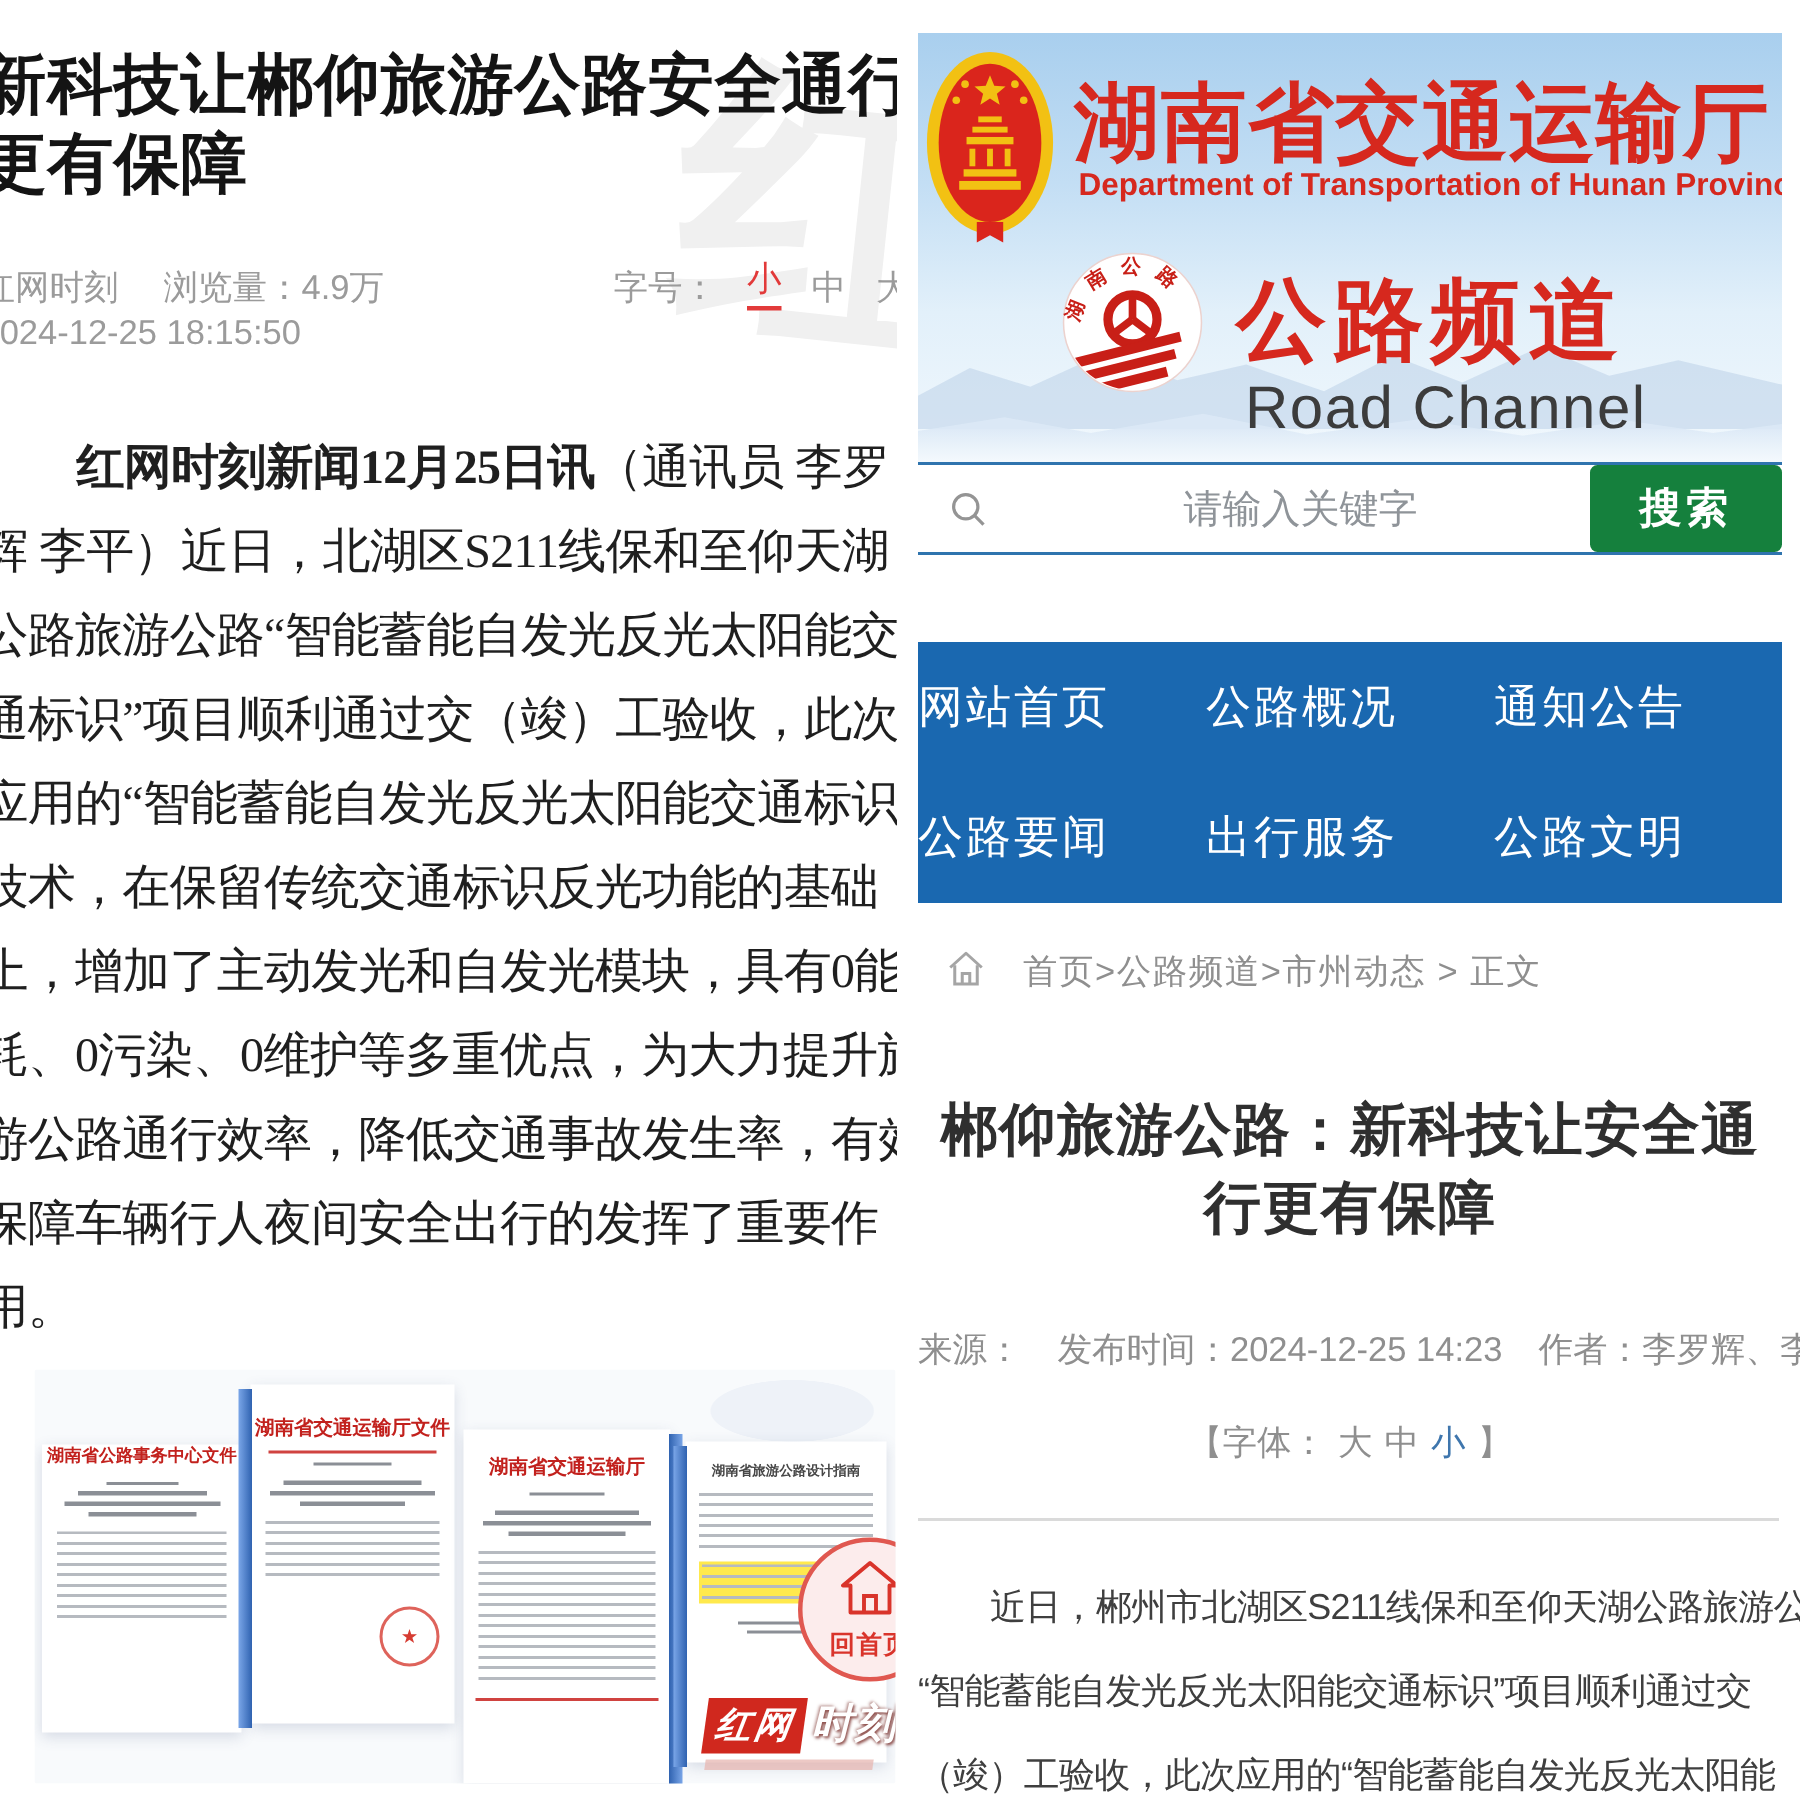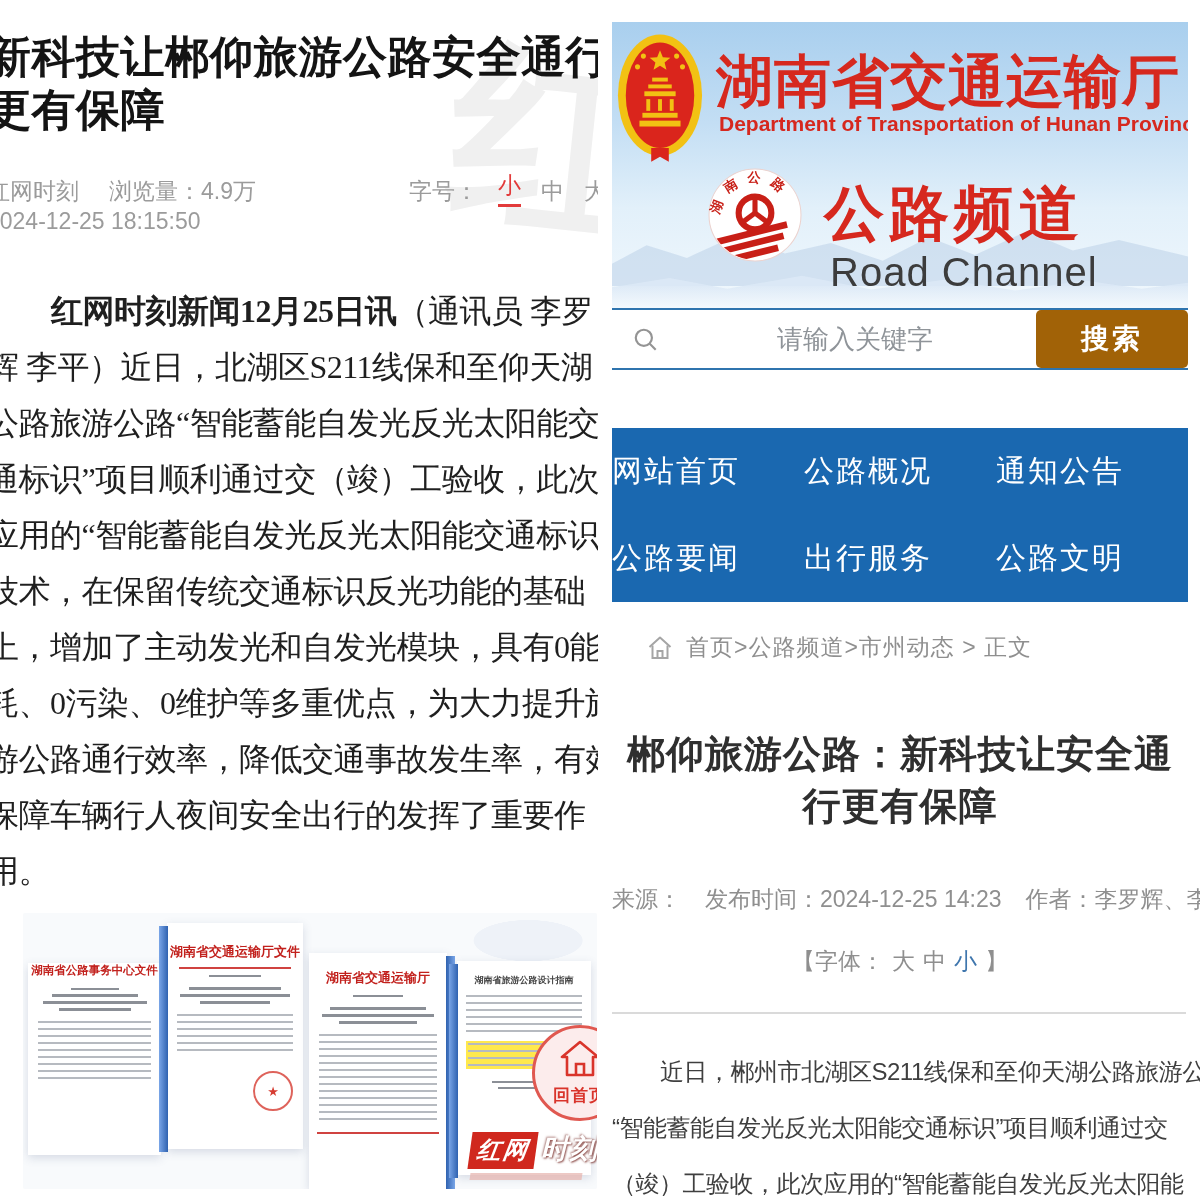--- a/index.html
+++ b/index.html
@@ -76,28 +76,28 @@
   .channel-cn{position:absolute;left:212px;top:152px;font-size:60px;font-weight:800;color:#d6281e;letter-spacing:5px;white-space:nowrap;}
   .channel-en{position:absolute;left:218px;top:228px;font-size:40px;font-weight:500;color:#3c3c3c;white-space:nowrap;letter-spacing:1px;}
 
   .searchbar{position:absolute;left:2px;top:308px;width:576px;height:62px;box-sizing:border-box;
              border-top:2px solid #2f74ae;border-bottom:2px solid #2f74ae;background:#fff;display:flex;align-items:stretch;}
   .si-wrap{flex:1;position:relative;}
   .si-wrap svg{position:absolute;left:20px;top:16px;}
   .searchbar input{width:100%;height:100%;border:0;outline:none;padding-left:64px;font-size:26px;color:#444;
                    box-sizing:border-box;background:transparent;font-family:inherit;text-align:center;}
   .searchbar input::placeholder{color:#8f9499;}
-  .search-btn{width:152px;background:#a16207;color:#fff;font-size:28px;font-weight:700;border:0;
+  .search-btn{width:128px;background:#15803d;color:#fff;font-size:28px;font-weight:700;border:0;
               border-radius:5px;letter-spacing:3px;cursor:pointer;font-family:inherit;}
 
   .nav{position:absolute;left:2px;top:428px;width:576px;height:174px;background:#1a68b0;
        display:grid;grid-template-columns:repeat(3,1fr);grid-template-rows:1fr 1fr;}
   .nav-item{display:flex;align-items:center;color:#fff;font-size:30px;letter-spacing:2px;cursor:pointer;}
 
-  .crumbs{position:absolute;left:36px;top:632px;display:flex;align-items:center;gap:12px;}
+  .crumbs{position:absolute;left:20px;top:632px;display:flex;align-items:flex-start;gap:24px;}
   .crumb-text{font-size:23px;color:#8f8f8f;letter-spacing:1px;cursor:pointer;}
 
   .r-title{position:absolute;left:0;top:728px;width:580px;text-align:center;font-size:38px;font-weight:700;
            color:#2f2f2f;line-height:52px;white-space:pre-line;letter-spacing:1px;}
   .r-meta{position:absolute;left:2px;top:884px;width:576px;display:flex;gap:24px;font-size:23px;
           color:#8f8f8f;white-space:nowrap;}
   .r-font{position:absolute;left:0;top:946px;width:580px;text-align:center;font-size:23px;color:#8f8f8f;}
   .r-font span{margin:0 4px;}
   .fopt{cursor:pointer;}
   .fopt-small{color:#3f76ad;}

